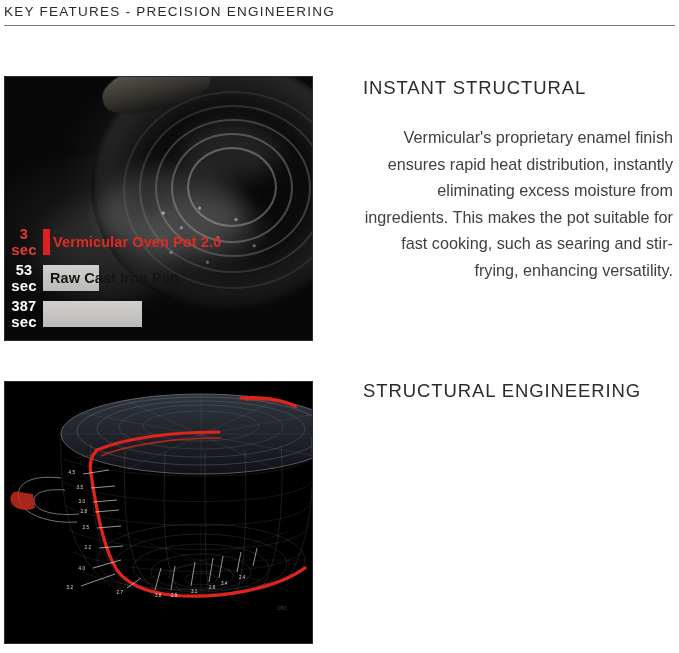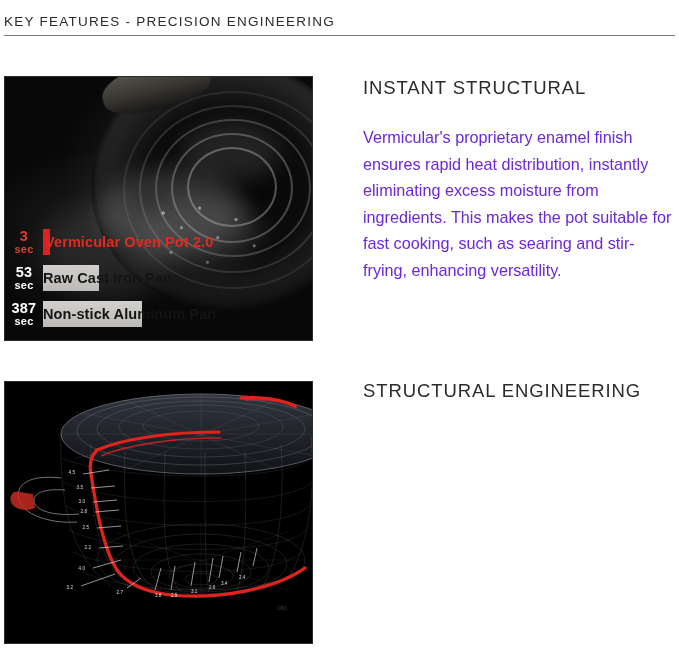--- a/index.html
+++ b/index.html
@@ -13,21 +13,21 @@
     position: relative;
     font-family: "Liberation Sans", sans-serif;
     color: #333333;
     overflow: hidden;
   }
 
   
   .page-header {
     position: absolute;
     left: 4px;
-    top: 14px;
+    top: 4px;
     width: 671px;
     height: 30px;
   }
   .page-header .title {
     position: absolute;
     left: 0;
     top: 0;
     font-size: 13.5px;
     letter-spacing: 1.25px;
     color: #2b2b2b;
@@ -76,22 +76,23 @@
     letter-spacing: 0.9px;
     color: #2b2b2b;
     line-height: 1.1;
   }
   #feature-0 .copy { top: 2px; }
   #feature-1 .copy { top: 0px; }
   .copy p {
     margin: 0;
     font-size: 16.2px;
     line-height: 26.5px;
-    color: #6d28d9;
+    color: #404040;
     font-weight: 400;
+    text-align: right;
   }
   #feature-0 .copy p { margin-top: 26px; }
   #feature-1 .copy p { margin-top: 27px; }
 
   
   .photo-steam {
     position: absolute;
     inset: 0;
     background:
       radial-gradient(circle at 64% 42%, rgba(150,150,150,0.30) 0%, rgba(90,90,90,0.12) 22%, rgba(0,0,0,0) 48%),
@@ -167,21 +168,21 @@
   }
   .bar-time {
     width: 38px;
     flex: 0 0 38px;
     text-align: center;
     line-height: 1.02;
     font-weight: 700;
     letter-spacing: 0.2px;
   }
   .bar-time .num { display: block; font-size: 14.5px; }
-  .bar-time .unit { display: block; font-size: 11px; }
+  .bar-time .unit { display: block; font-size: 15px; }
   .bar-row.highlight .bar-time { color: #e23b30; }
   .bar-row.normal .bar-time { color: #ffffff; }
 
   .bar-track {
     position: relative;
     flex: 1 1 auto;
     height: 26px;
     display: flex;
     align-items: center;
   }
@@ -191,26 +192,27 @@
     top: 0;
     height: 26px;
   }
   .bar-row.highlight .bar-fill { background: #e02020; }
   .bar-row.normal .bar-fill {
     background: linear-gradient(180deg, #d2d0cc 0%, #bcbab6 100%);
   }
   .bar-label {
     position: relative;
     z-index: 2;
+    padding-left: 7px;
     font-size: 14.5px;
     font-weight: 700;
     letter-spacing: 0.1px;
     white-space: nowrap;
   }
-  .bar-row.highlight .bar-label { color: #e02a22; padding-left: 2px; }
+  .bar-row.highlight .bar-label { color: #e02a22; padding-left: 10px; }
   .bar-row.normal .bar-label { color: #141414; }
 
   
   .photo-cad {
     position: absolute;
     inset: 0;
     background: #000000;
     overflow: hidden;
   }
   .cad-svg { position: absolute; left: 0; top: 0; }
@@ -265,21 +267,20 @@
         </div>
       </div>
 
       <div class="bar-row normal">
         <div class="bar-time">
           <span class="num">387</span>
           <span class="unit">sec</span>
         </div>
         <div class="bar-track">
           <div class="bar-fill" style="width: 36.5%;"></div>
-          <div class="bar-label">Non-stick Aluminum Pan</div>
         </div>
       </div>
 
     </div>
   </div>
 
   <div class="copy">
     <h2>INSTANT STRUCTURAL</h2>
     <p>Vermicular's proprietary enamel finish ensures rapid heat distribution, instantly eliminating excess moisture from ingredients. This makes the pot suitable for fast cooking, such as searing and stir-frying, enhancing versatility.</p>
   </div>

